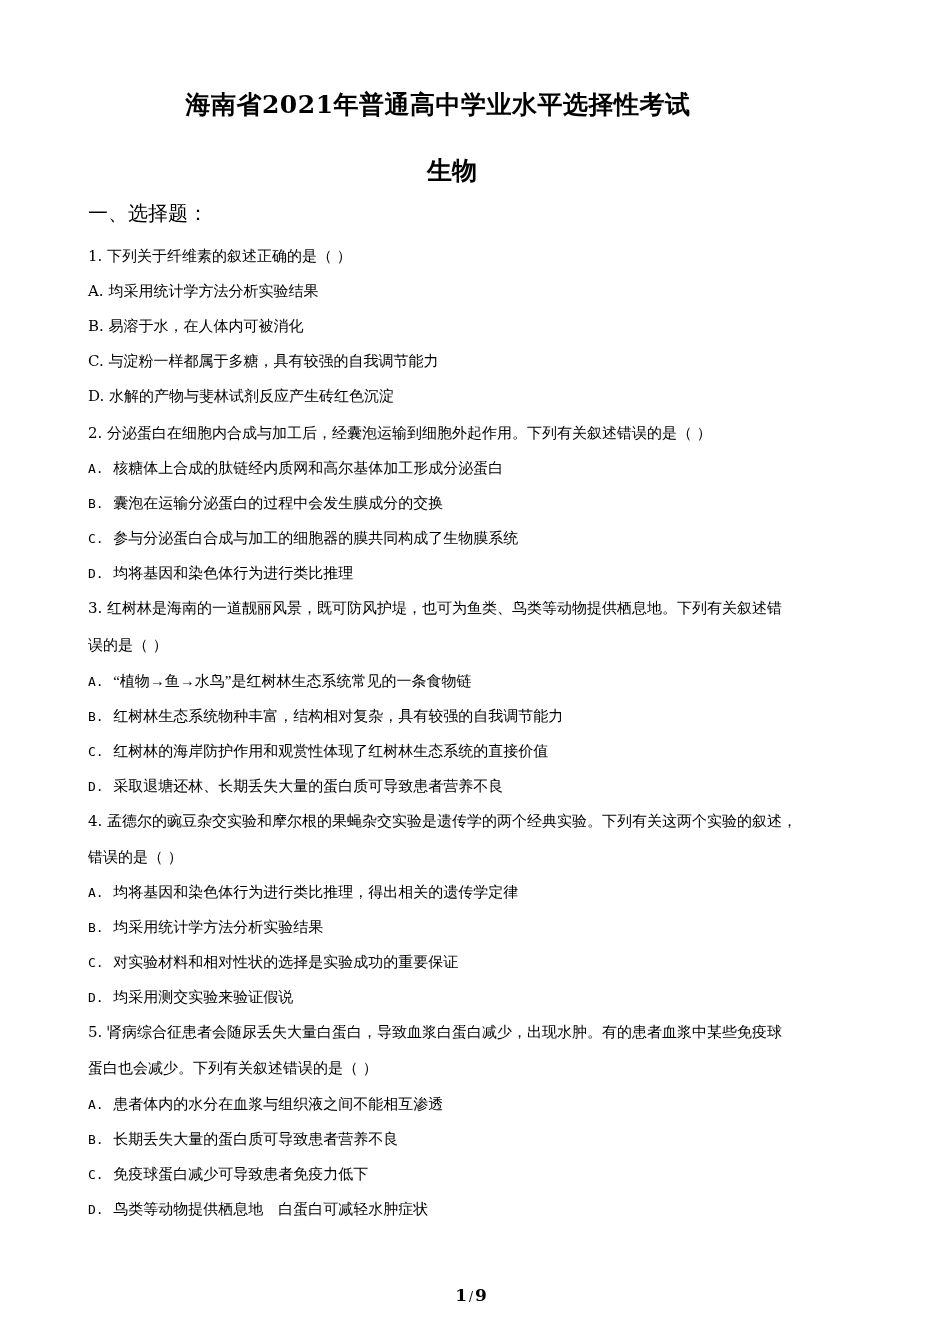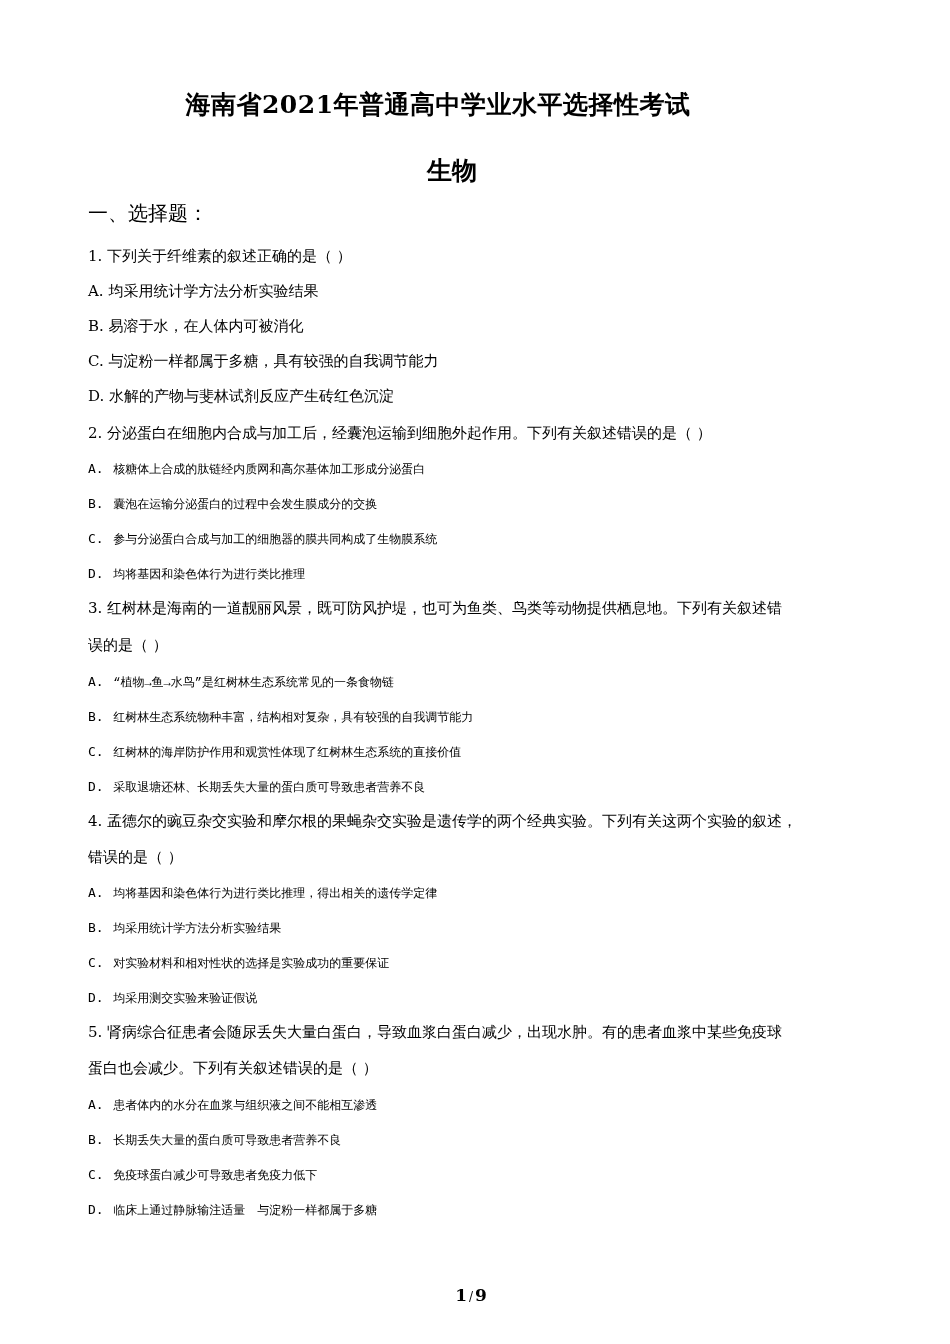--- a/index.html
+++ b/index.html
@@ -5,21 +5,21 @@
   html, body { margin:0; padding:0; background:#ffffff; }
   body { width:950px; height:1344px; position:relative; overflow:hidden;
          font-family:"DejaVu Serif","Liberation Serif",serif; color:#000; }
   .title { position:absolute; left:0; width:876px; text-align:center; top:88px;
            font-size:25px; font-weight:bold; letter-spacing:0.5px; }
   .subtitle { position:absolute; left:0; width:904px; text-align:center; top:154px;
               font-size:25px; font-weight:bold; }
   .section { position:absolute; left:88px; top:200px; font-size:20px; font-weight:normal; }
   .line { position:absolute; left:88px; font-size:15px; white-space:nowrap; }
   .opt-narrow { font-family:"DejaVu Sans Mono","Liberation Mono",monospace; font-size:13px; }
-  .opt-text { font-family:Liberation Mono, monospace; font-size:12px; }
+  .opt-text { font-family:Liberation Serif, serif; font-size:15px; }
   .pager { position:absolute; left:0; width:942px; top:1285px; text-align:center;
            font-size:17px; font-weight:bold; }
   .pager .slash { font-weight:normal; font-size:12px; margin:0 2px; }
 </style>
 </head>
 <body>
 
 <div>
   <div class="title">海南省2021年普通高中学业水平选择性考试</div>
   <div class="subtitle">生物</div>
@@ -49,18 +49,18 @@
   <div class="line" style="top:883px"><span class="opt-narrow">A.</span>&nbsp;&nbsp;<span class="opt-text">均将基因和染色体行为进行类比推理，得出相关的遗传学定律</span></div>
   <div class="line" style="top:918px"><span class="opt-narrow">B.</span>&nbsp;&nbsp;<span class="opt-text">均采用统计学方法分析实验结果</span></div>
   <div class="line" style="top:953px"><span class="opt-narrow">C.</span>&nbsp;&nbsp;<span class="opt-text">对实验材料和相对性状的选择是实验成功的重要保证</span></div>
   <div class="line" style="top:988px"><span class="opt-narrow">D.</span>&nbsp;&nbsp;<span class="opt-text">均采用测交实验来验证假说</span></div>
 
   <div class="line" style="top:1023px">5. 肾病综合征患者会随尿丢失大量白蛋白，导致血浆白蛋白减少，出现水肿。有的患者血浆中某些免疫球</div>
   <div class="line" style="top:1059px">蛋白也会减少。下列有关叙述错误的是（    ）</div>
   <div class="line" style="top:1095px"><span class="opt-narrow">A.</span>&nbsp;&nbsp;<span class="opt-text">患者体内的水分在血浆与组织液之间不能相互渗透</span></div>
   <div class="line" style="top:1130px"><span class="opt-narrow">B.</span>&nbsp;&nbsp;<span class="opt-text">长期丢失大量的蛋白质可导致患者营养不良</span></div>
   <div class="line" style="top:1165px"><span class="opt-narrow">C.</span>&nbsp;&nbsp;<span class="opt-text">免疫球蛋白减少可导致患者免疫力低下</span></div>
-  <div class="line" style="top:1200px"><span class="opt-narrow">D.</span>&nbsp;&nbsp;<span class="opt-text">临床上通过静脉输注适量　与淀粉一样都属于多糖</span></div>
+  <div class="line" style="top:1200px"><span class="opt-narrow">D.</span>&nbsp;&nbsp;<span class="opt-text">鸟类等动物提供栖息地　白蛋白可减轻水肿症状</span></div>
 
   <div class="pager">
     <span>1</span><span class="slash">/</span><span>9</span>
   </div>
 </div>
 
 </body></html>

